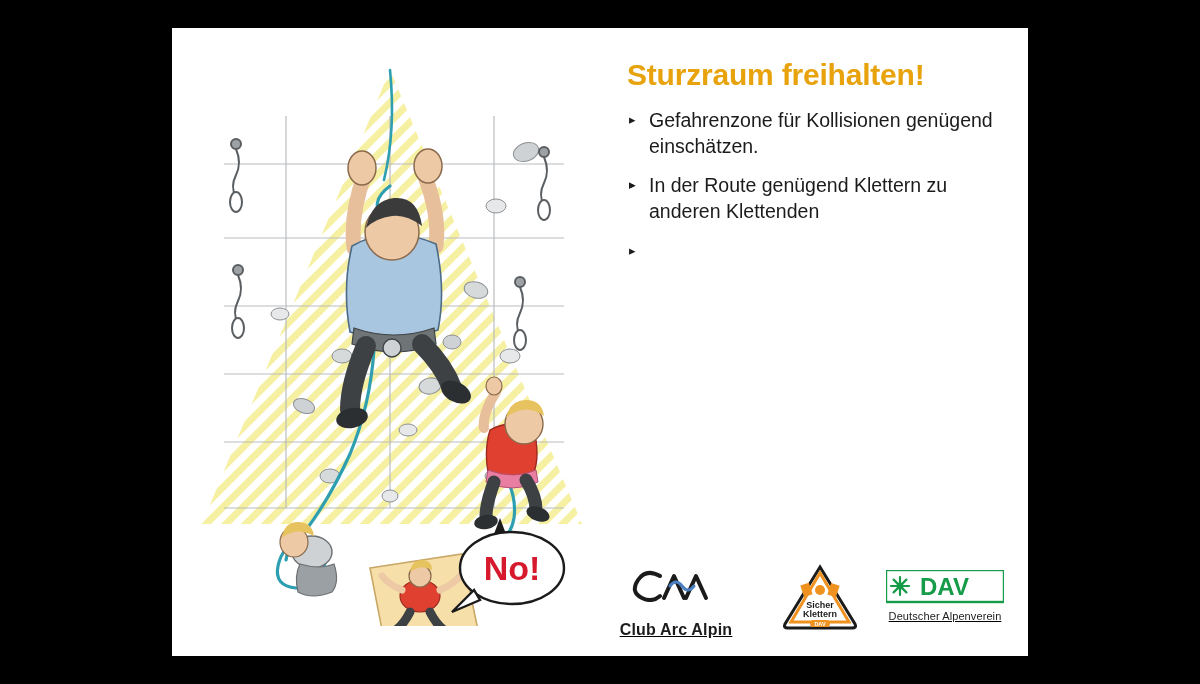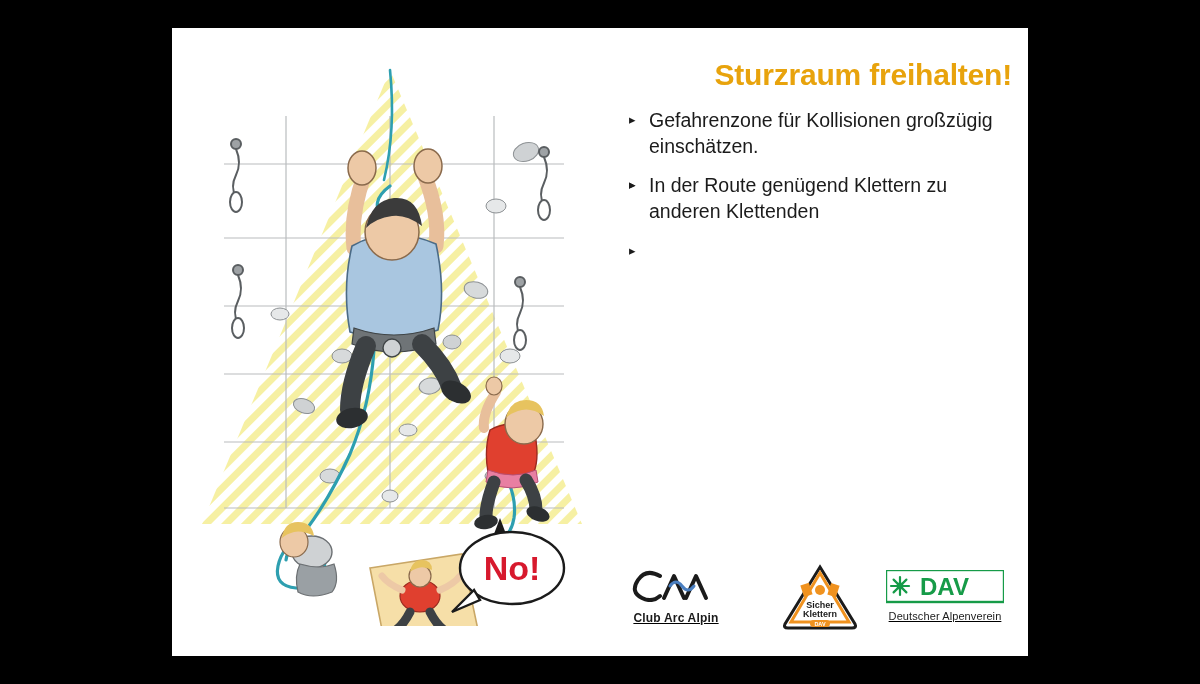--- a/index.html
+++ b/index.html
@@ -42,21 +42,20 @@
     top: 30px;
     width: 385px;
   }
   .headline {
     color: #e8a30c;
     font-size: 30px;
     font-weight: bold;
     letter-spacing: -0.2px;
     margin: 0 0 16px 0;
     line-height: 1.1;
-    text-align: right;
   }
   .bullets {
     margin: 0;
     padding: 0;
     list-style: none;
   }
   .bullets li {
     position: relative;
     padding-left: 22px;
     margin-bottom: 13px;
@@ -81,25 +80,25 @@
     width: 400px;
     height: 70px;
   }
   .logo {
     position: absolute;
     text-align: center;
     text-decoration: underline;
   }
   .logo-caa { left: 4px; top: 2px; width: 120px; }
   .logo-caa .caa-name {
-    font-size: 12px;
+    font-size: 16px;
     font-weight: bold;
     color: #1b1b1b;
     letter-spacing: 0.2px;
-    margin-top: 5px;
+    margin-top: 15px;
   }
   .logo-sk { left: 168px; top: -2px; width: 80px; }
   .logo-dav { left: 268px; top: 4px; width: 130px; }
   .logo-dav .dav-sub {
     font-size: 11px;
     color: #1b1b1b;
     margin-top: 2px;
     letter-spacing: 0.1px;
   }
 </style>
@@ -254,21 +253,21 @@
         <text x="318" y="524" text-anchor="middle" font-family="Liberation Sans, sans-serif" font-size="34" font-weight="bold" fill="#d7192d">No!</text>
       </g>
     </svg>
   </div>
 
   <div class="text-col">
     <h1 class="headline">Sturzraum freihalten!</h1>
     <ul class="bullets">
       <li>
         <span class="marker">▸</span>
-        <span>Gefahrenzone für Kollisionen großzügig einschätzen.</span>
+        <span>Gefahrenzone für Kollisionen genügend einschätzen.</span>
       </li>
       <li>
         <span class="marker">▸</span>
       </li>
       <li>
         <span class="marker">▸</span>
         <span>In der Route genügend Klettern zu anderen Klettenden</span>
       </li>
       <li>
         <span class="marker">▸</span>

